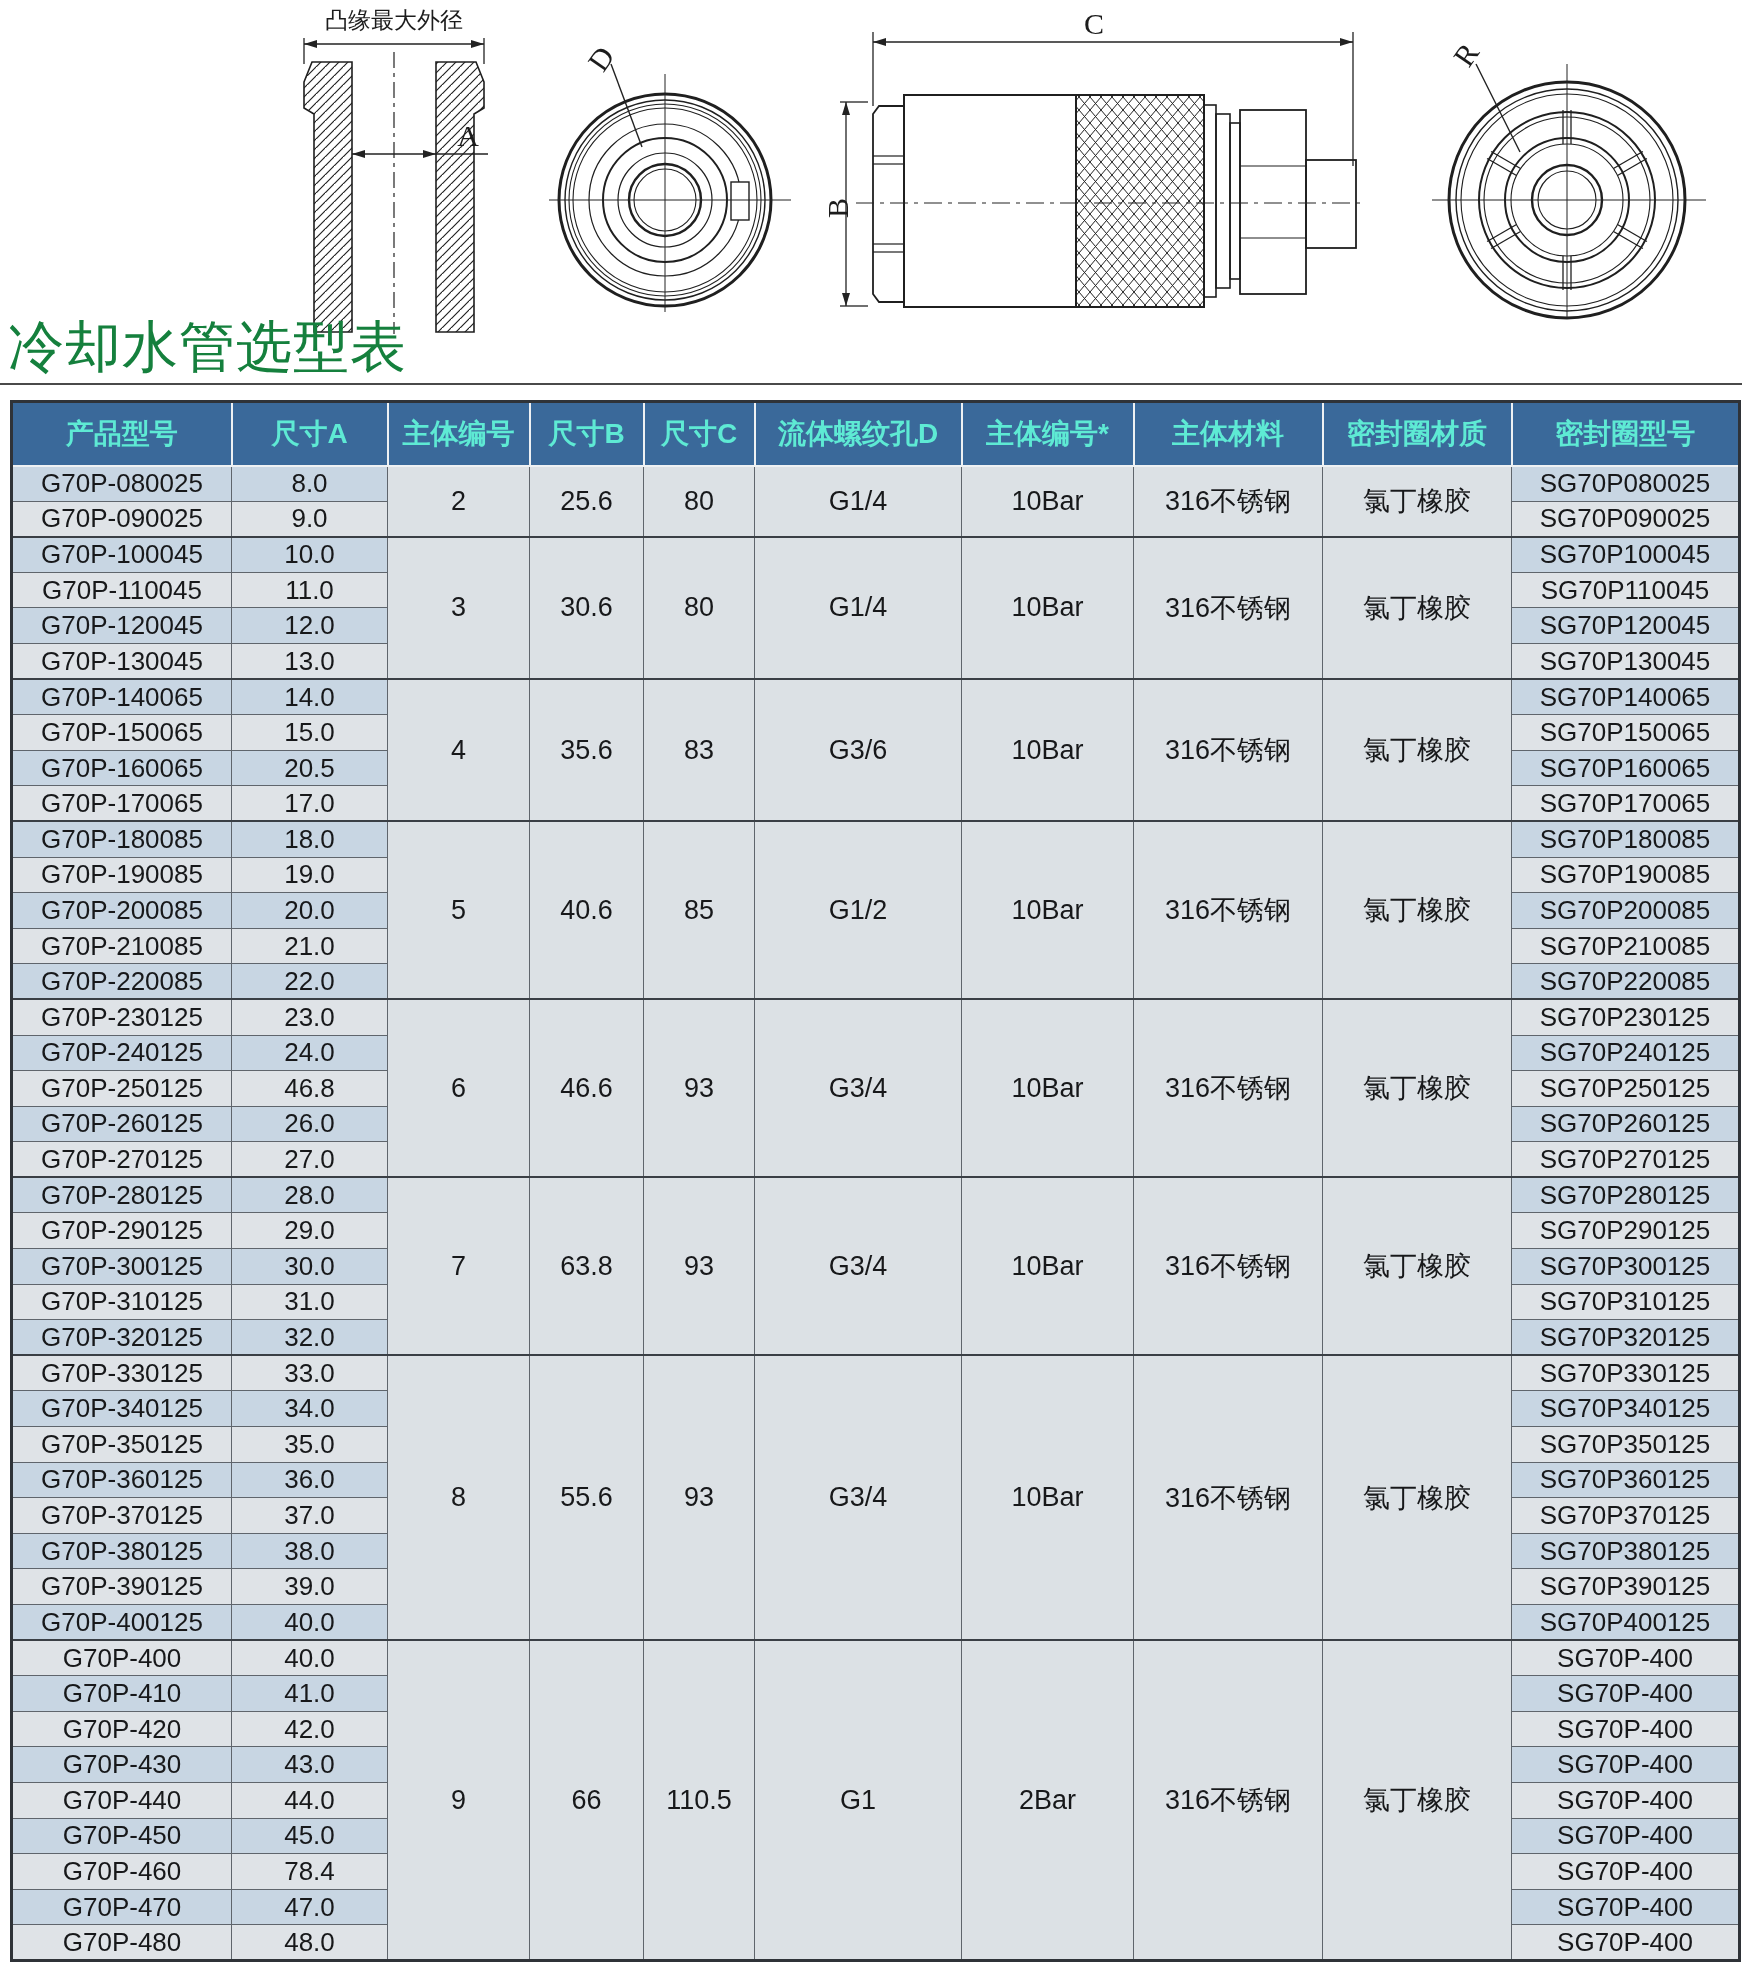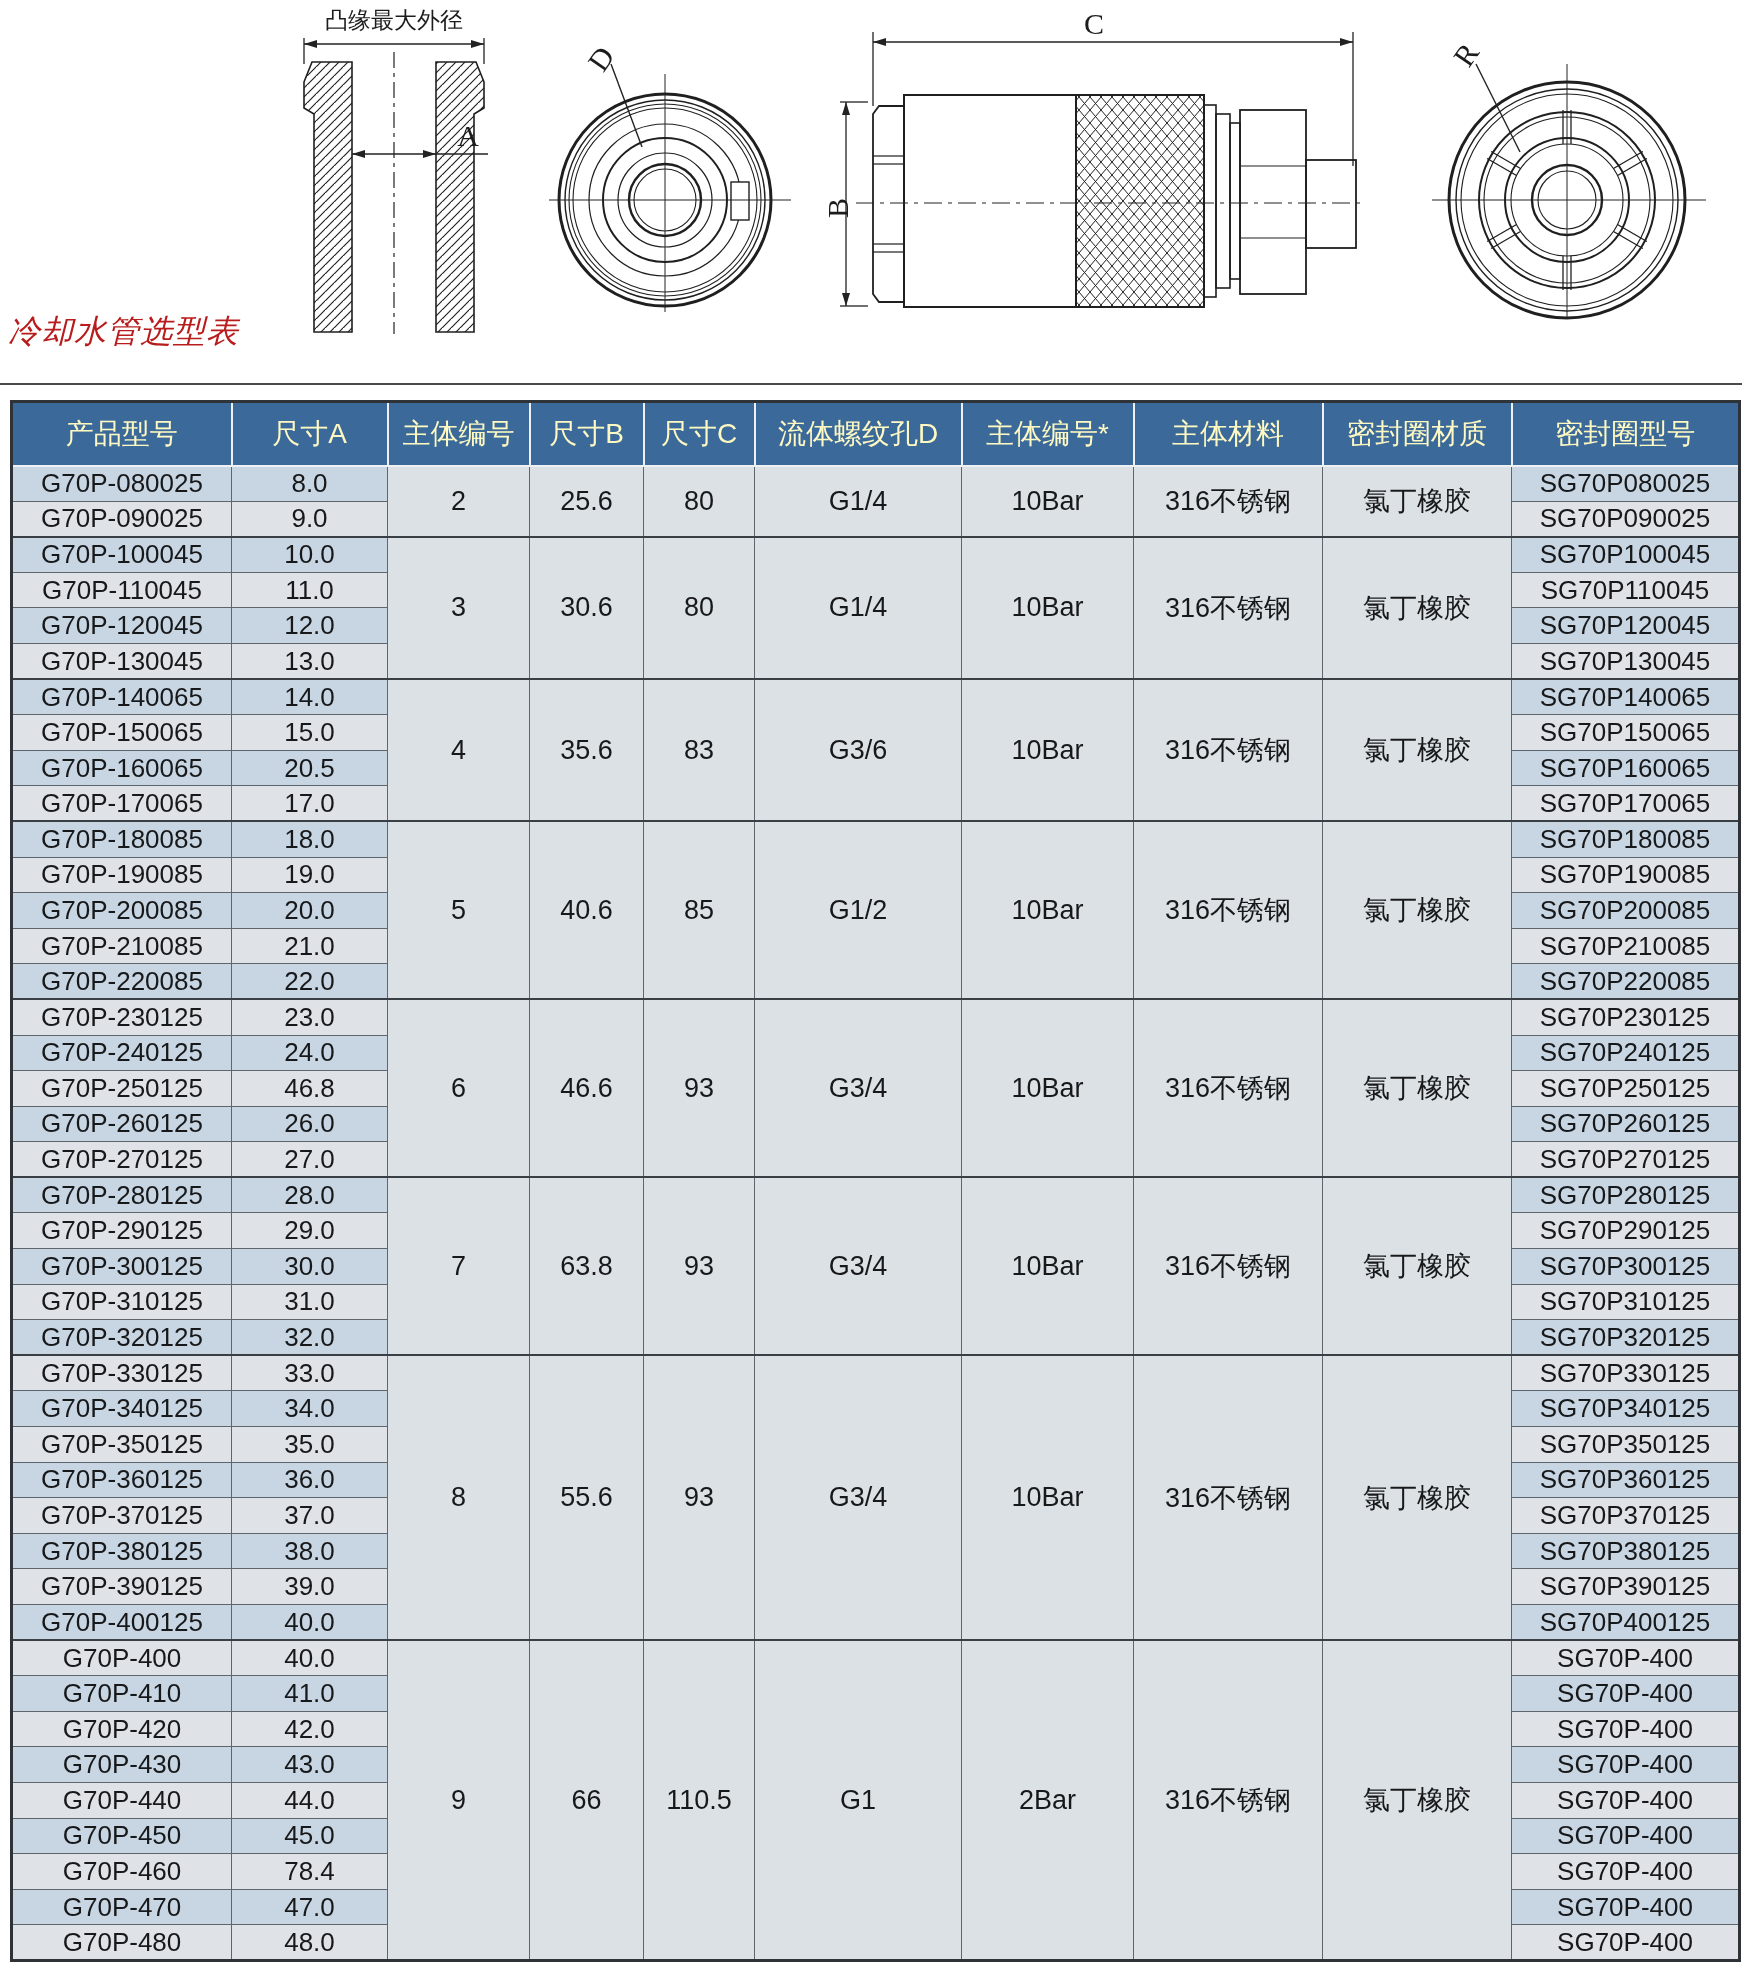--- a/index.html
+++ b/index.html
@@ -9,28 +9,28 @@
     font-family:"Liberation Sans", sans-serif;
     --header-bg:#3a699a; --row-blue:#c8d6e3; --row-gray:#dfe3e7;
     --merged-bg:#dce1e5; --line-dark:#2f3338; --line-mid:#5f656c;
     --text:#17181a;
   }
   .drawing { position:absolute; }
   svg text { fill:#1c1c1c; }
   .dimletter { font-family:"Liberation Serif", serif; font-size:30px; }
   .cjklabel { font-family:"Liberation Sans", sans-serif; font-size:23px; }
   .page-title {
-    position:absolute; left:8px; top:310px; font-size:32px; color:#b91c1c;
-    letter-spacing:1px; white-space:nowrap;font-style:italic;
+    position:absolute; left:8px; top:310px; font-size:56px; color:#15803d;
+    letter-spacing:1px; white-space:nowrap;
   }
   .divider { position:absolute; left:0; top:383px; width:1742px; height:2px; background:#4a4a4a; }
   .tblwrap { position:absolute; left:10px; top:400px; width:1728px; }
   table { width:100%; border-collapse:collapse; table-layout:fixed; border:3px solid var(--line-dark); }
   th {
-    background:var(--header-bg); color:#fef9c3; font-size:28px; font-weight:400;
+    background:var(--header-bg); color:#5eead4; font-size:28px; font-weight:700;
     height:64px; border:2px solid #eef1f3; text-align:center; vertical-align:middle;
   }
   td {
     font-size:26px; color:var(--text); text-align:center; vertical-align:middle;
     height:35.6px; border:1px solid var(--line-mid); padding:0; white-space:nowrap;
     overflow:hidden;
   }
   td.blue { background:var(--row-blue); }
   td.gray { background:var(--row-gray); }
   td.merged { background:var(--merged-bg); font-size:27px; }

